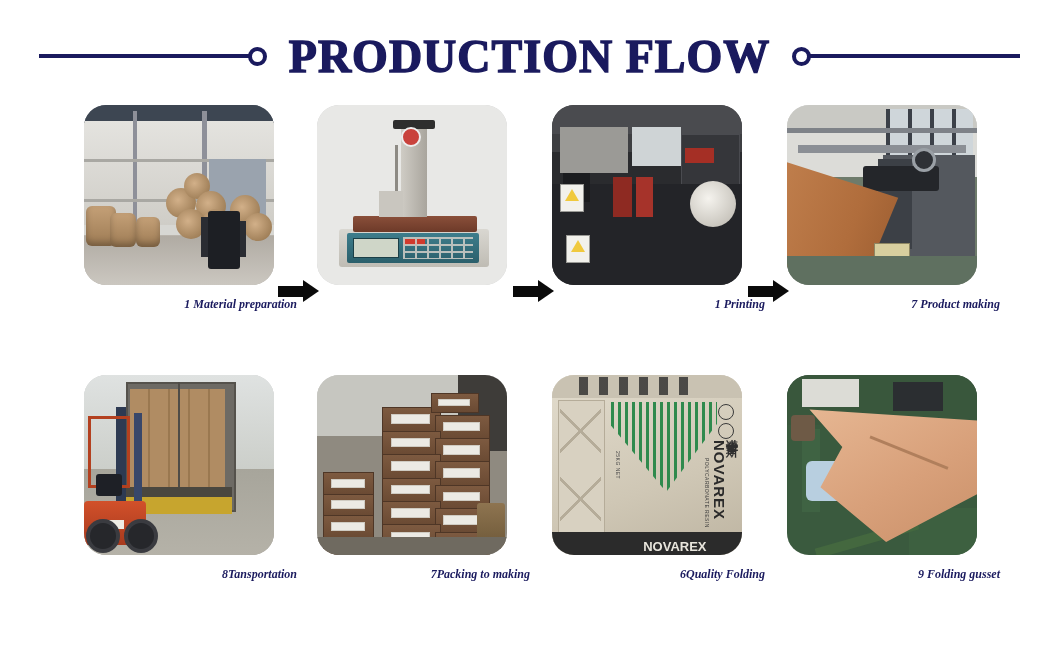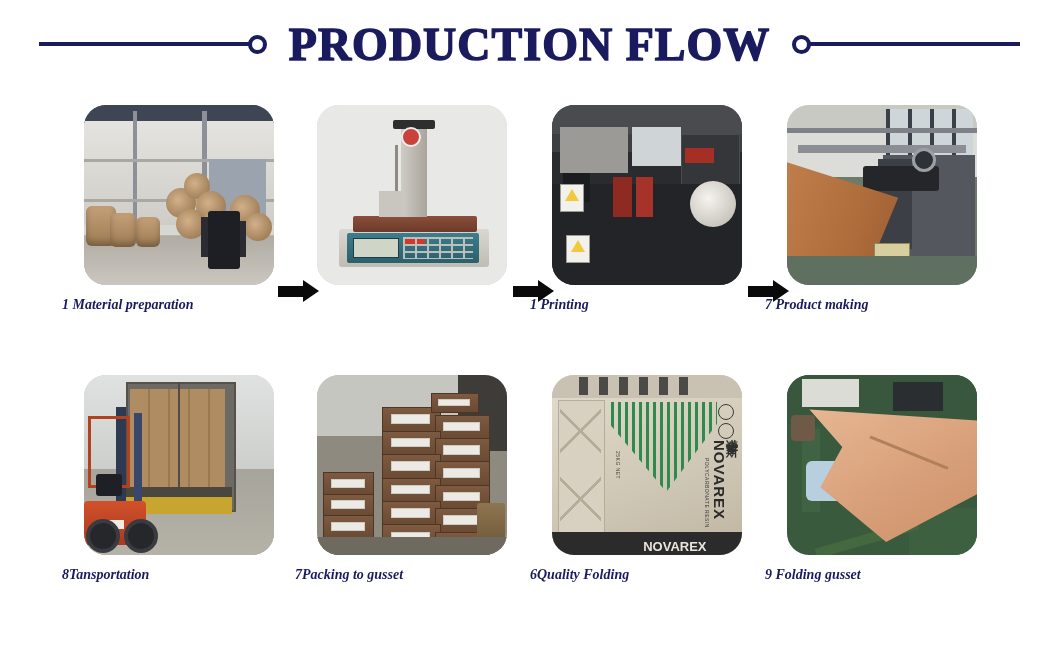--- a/index.html
+++ b/index.html
@@ -11,21 +11,21 @@
     width: 1059px;
     height: 652px;
     font-family: "Liberation Serif", "DejaVu Serif", serif;
     position: relative;
     overflow: hidden;
   }
 
   
   .header {
     position: absolute;
-    left: 0; top: 0;
+    left: 0; top: 12px;
     width: 1059px; height: 88px;
     display: flex;
     align-items: center;
     justify-content: center;
   }
   .deco { display: flex; align-items: center; }
   .deco-line {
     height: 4px;
     background: #1a1a5e;
     width: 210px;
@@ -88,25 +88,25 @@
   }
   .photo .scene {
     position: absolute;
     inset: 0;
   }
   .caption {
     position: absolute;
     top: 197px;
     left: 0;
     width: 235px;
-    text-align: left;
+    text-align: right;
     font-family: "Liberation Serif", "DejaVu Serif", serif;
     font-weight: bold;
     font-style: italic;
-    font-size: 14px;
+    font-size: 12px;
     color: #1a1a5e;
     white-space: nowrap;
   }
 
   
   .arrow {
     position: absolute;
     width: 0; height: 0;
   }
   .arrow .shaft {
@@ -478,21 +478,21 @@
           <div class="box" style="left:62%;top:87%;width:28%;height:13%"></div>
           <div class="box" style="left:3%;top:54%;width:26%;height:12%"></div>
           <div class="box" style="left:3%;top:66%;width:26%;height:12%"></div>
           <div class="box" style="left:3%;top:78%;width:26%;height:12%"></div>
           <div class="box" style="left:3%;top:90%;width:26%;height:10%"></div>
           <div class="box" style="left:60%;top:10%;width:24%;height:10%"></div>
           <div class="drum"></div>
           <div class="floor"></div>
         </div>
       </div>
-      <div class="caption">7Packing to gusset</div>
+      <div class="caption">7Packing to making</div>
     </div>
 
     <div class="cell c2">
       <div class="photo">
         <div class="scene sc-bag">
           <div class="paper"></div>
           <div class="topstrip"></div>
           <div class="topcn"></div>
           <div class="stripes"></div>
           <div class="flap"></div>

